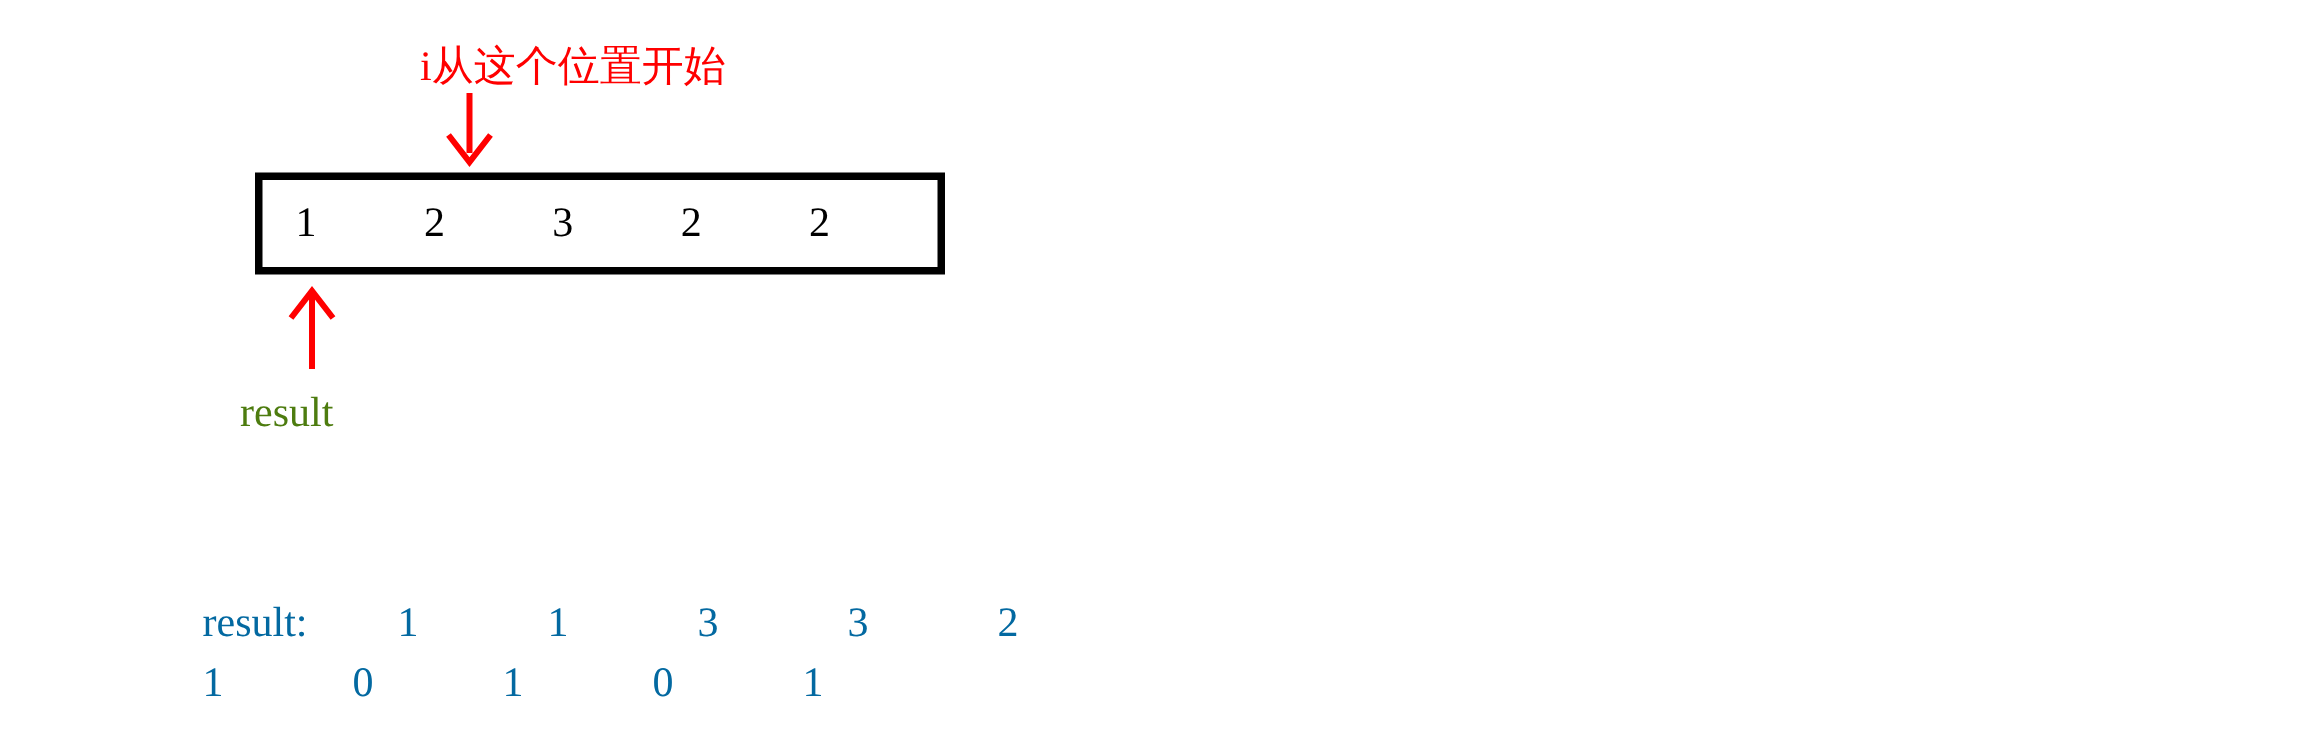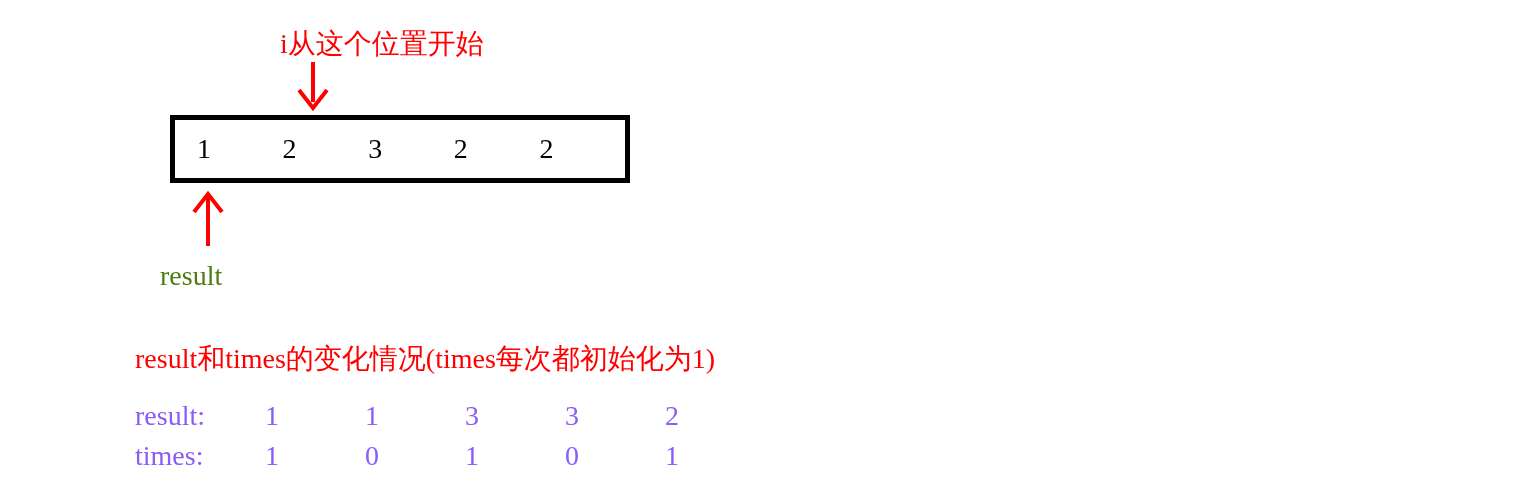--- a/index.html
+++ b/index.html
@@ -69,21 +69,21 @@
     position: absolute;
     left: 135px;
     top: 340px;
     color: #ff0000;
     font-size: 28px;
     white-space: nowrap;
   }
   .trace-row {
     position: absolute;
     left: 135px;
-    color: #8b5cf6;
+    color: #0369a1;
     font-size: 28px;
     white-space: nowrap;
     display: flex;
     align-items: baseline;
   }
   .trace-result { top: 400px; }
   .trace-times  { top: 440px; }
   .trace-label {
     display: inline-block;
     width: 130px;
@@ -120,33 +120,31 @@
 
   <div class="arrow-up">
     <svg width="40" height="60" viewBox="0 0 40 60">
       <polyline points="6,22 20,4 34,22" fill="none" stroke="#ff0000" stroke-width="4"></polyline>
       <line x1="20" y1="6" x2="20" y2="56" stroke="#ff0000" stroke-width="4"></line>
     </svg>
   </div>
 
   <div class="result-label">result</div>
 
-  <div class="subtitle">result和times的变化情况(times每次都初始化为1)</div>
 
   <div class="trace-row trace-result">
     <span class="trace-label">result:</span>
     <span class="trace-cell">1</span>
     <span class="trace-cell">1</span>
     <span class="trace-cell">3</span>
     <span class="trace-cell">3</span>
     <span class="trace-cell">2</span>
   </div>
 
   <div class="trace-row trace-times">
-    <span class="trace-label">times:</span>
     <span class="trace-cell">1</span>
     <span class="trace-cell">0</span>
     <span class="trace-cell">1</span>
     <span class="trace-cell">0</span>
     <span class="trace-cell">1</span>
   </div>
 
 </div>
 
 </body></html>

